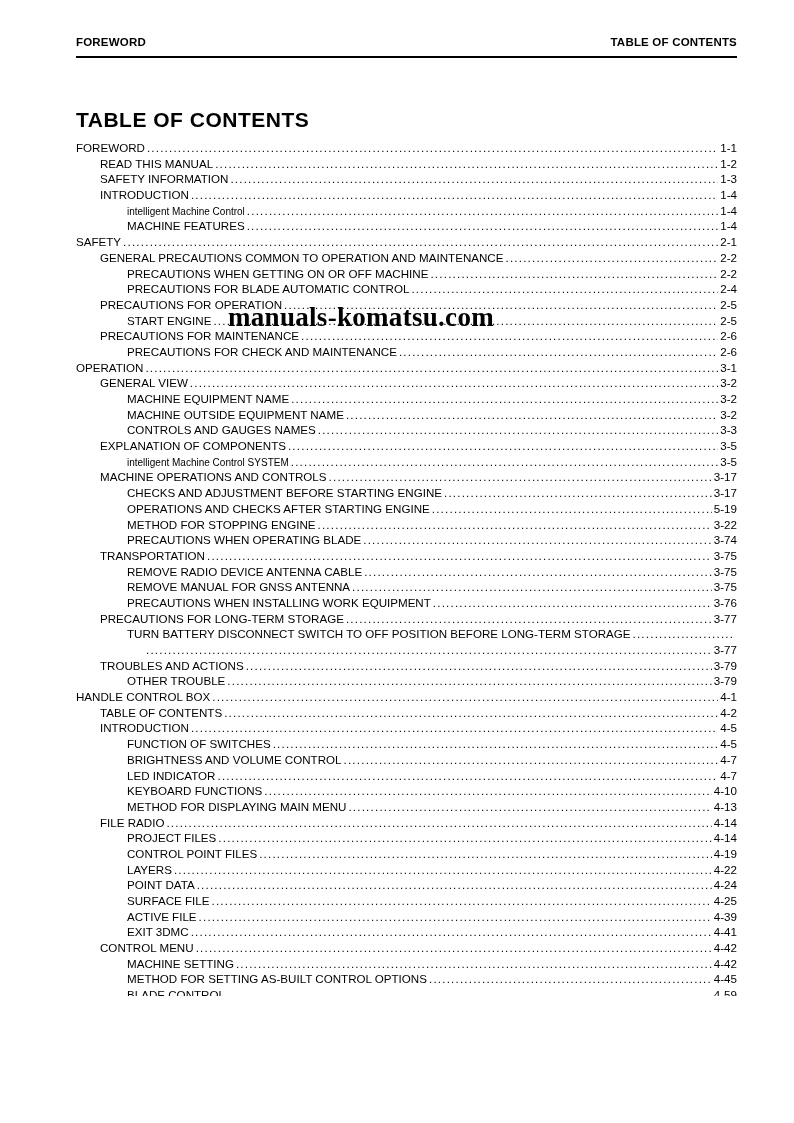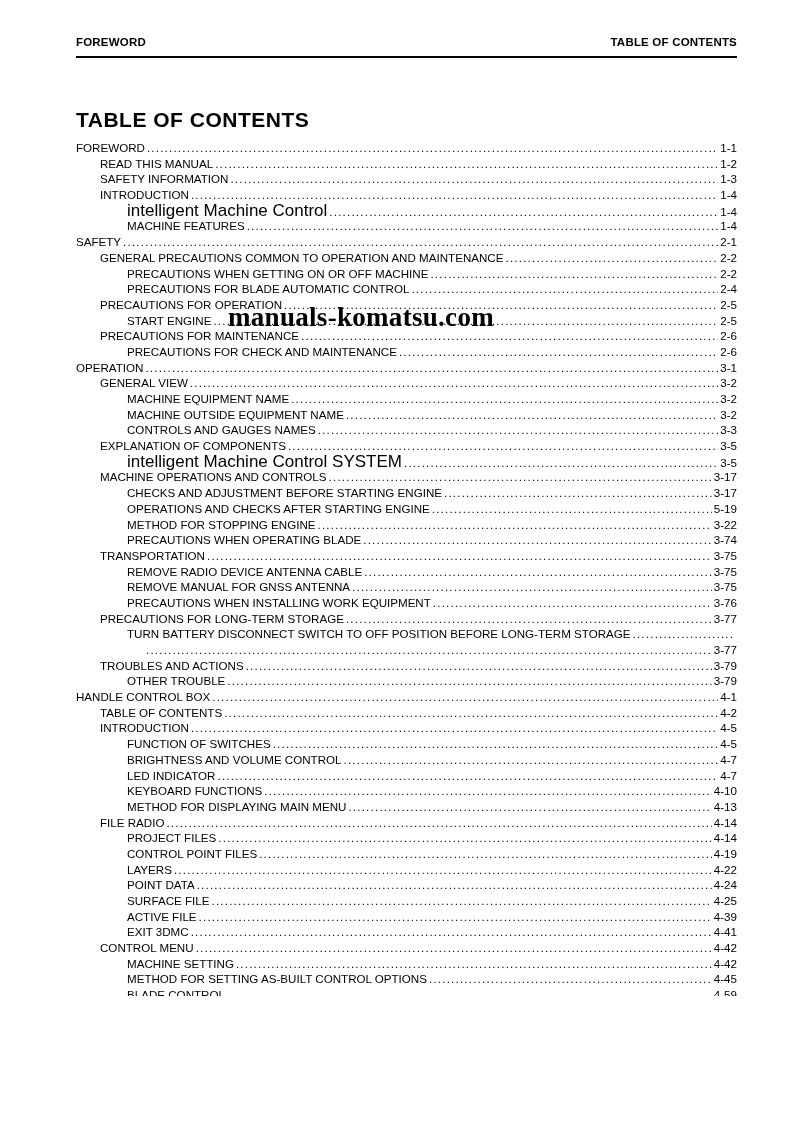--- a/index.html
+++ b/index.html
@@ -19,21 +19,21 @@
   }
   .toc { position:absolute; top:140px; left:76px; width:661px; }
   .toc-row {
     display:flex; align-items:baseline; white-space:nowrap;
     font-size:11.6px; line-height:15.7px; height:15.7px;
   }
   .lvl0 { padding-left:0; }
   .lvl1 { padding-left:24px;text-align:right; }
   .lvl2 { padding-left:51px; }
   .cont { padding-left:68px; }
-  .small .toc-label { font-size:17px; }
+  .small .toc-label { font-size:10px; }
   .toc-label { flex:0 0 auto; }
   .toc-dots { flex:1 1 auto; overflow:hidden; margin:0 2px; }
   .toc-dots::after {
     content:"........................................................................................................................................................................................................................................";
     letter-spacing:1.2px;
   }
   .toc-page { flex:0 0 auto; }
   .watermark {
     position:absolute; top:302px; left:228px;
     font-family:"Liberation Serif", serif; font-weight:bold;

